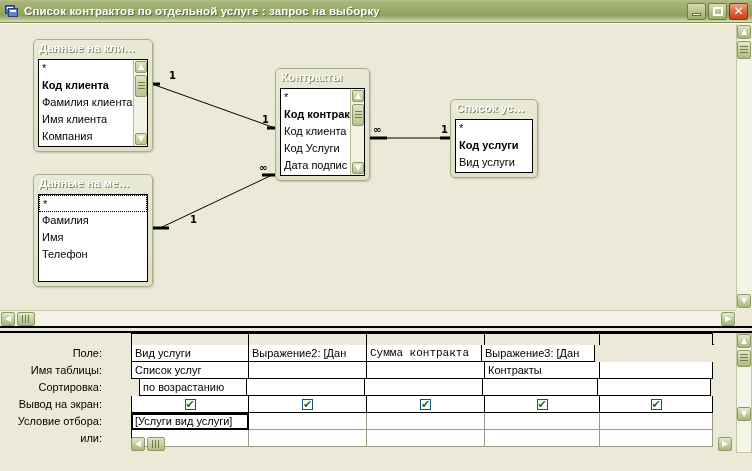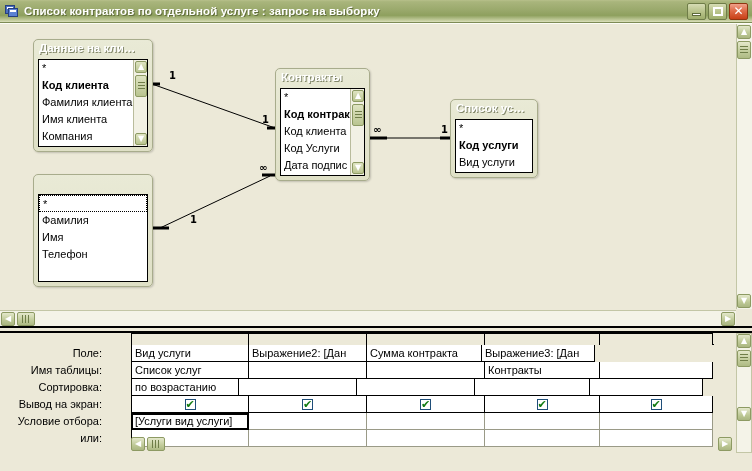--- a/index.html
+++ b/index.html
@@ -272,20 +272,21 @@
             <div class="arr up">▲</div>
             <div class="thumb">
                 <i></i>
               </div>
             <div class="arr dn">▼</div>
           </div>
         </div>
       </div>
 
       <div class="tbl" style="left:33px;top:150px;width:120px;height:113px;">
+        <div class="tbl-title">Данные  на ме…</div>
         <div class="tbl-list">
           <div class="fld sel">*</div>
           <div class="fld">Фамилия</div>
           <div class="fld">Имя</div>
           <div class="fld">Телефон</div>
         </div>
       </div>
 
       <div class="tbl" style="left:275px;top:44px;width:95px;height:113px;">
         <div class="tbl-title">Контракты</div>
@@ -354,34 +355,34 @@
         <div class="hc" style="width:118px;"></div>
         <div class="hc" style="width:115px;"></div>
         <div class="hc" style="width:113px;"></div>
       </div>
 
       <div class="gbody">
 
         <div class="grow">
           <div class="gcell first" style="width:118px;">Вид услуги</div>
           <div class="gcell" style="width:118px;">Выражение2: [Дан</div>
-          <div class="gcell" style="width:115px;">Сумма контракта</div>
+          <div class="gcell" style="width:115px;font-family:Liberation Mono, monospace;">Сумма контракта</div>
           <div class="gcell" style="width:113px;">Выражение3: [Дан</div>
         </div>
 
         <div class="grow">
           <div class="gcell first" style="width:118px;">Список услуг</div>
           <div class="gcell" style="width:118px;"></div>
           <div class="gcell" style="width:118px;"></div>
           <div class="gcell" style="width:115px;">Контракты</div>
           <div class="gcell" style="width:113px;"></div>
         </div>
 
         <div class="grow">
-          <div class="gcell first" style="width:108px;">по возрастанию</div>
+          <div class="gcell first" style="width:108px;margin-left:8px;">по возрастанию</div>
           <div class="gcell" style="width:118px;"></div>
           <div class="gcell" style="width:118px;"></div>
           <div class="gcell" style="width:115px;"></div>
           <div class="gcell" style="width:113px;"></div>
         </div>
 
         <div class="grow">
           <div class="gcell first show" style="width:118px;">
               <span class="cbx"></span>
             </div>

